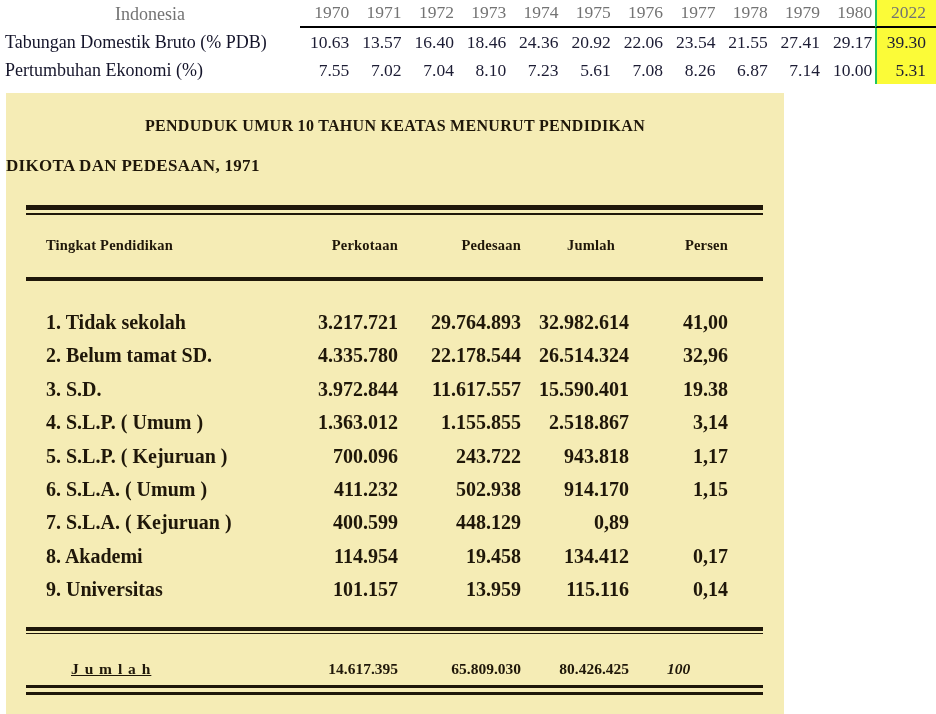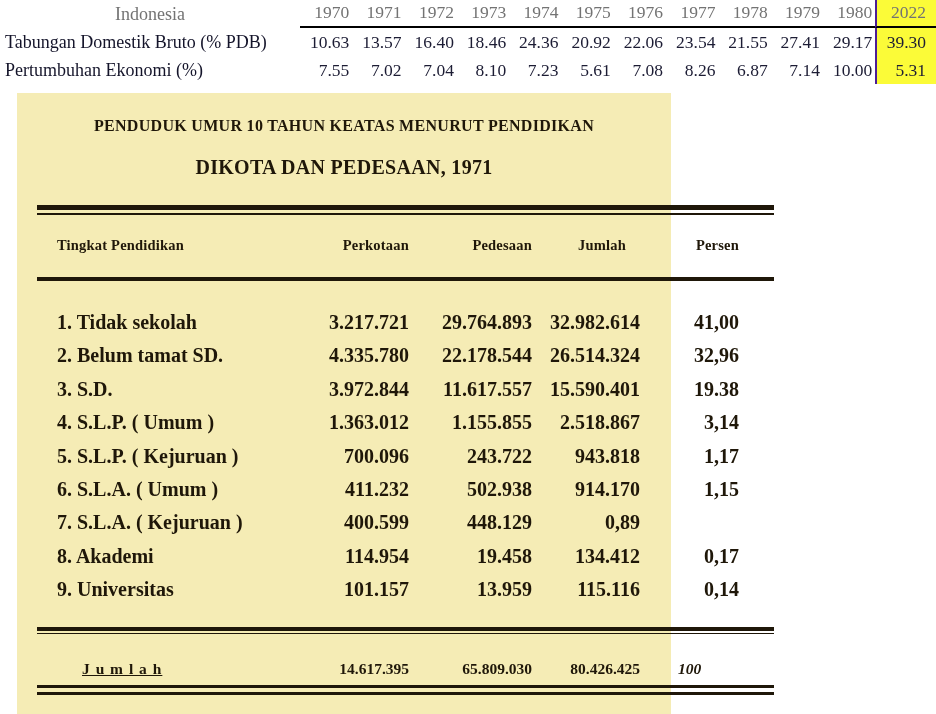--- a/index.html
+++ b/index.html
@@ -12,31 +12,31 @@
   .top-table{
     position:absolute;top:0;left:0;width:936px;
     display:grid;grid-template-columns:300px repeat(11,52.3px) 1fr;
   }
   .cell{height:28px;line-height:28px;box-sizing:border-box;white-space:nowrap;overflow:visible;}
   .num{text-align:right;padding-right:3px;font-size:17.5px;color:var(--num-ink,#1c1c34);}
   .lbl{text-align:left;padding-left:5px;font-size:18px;color:#14142a;}
   .hd{font-weight:normal;color:#737373;}
   .ctr{text-align:center;padding-left:0;}
   .u{border-bottom:2.5px solid #000;line-height:25px;}
-  .hl{background:var(--hl,#fbfb38);border-left:2px solid #4c1d95;padding-right:10px;}
+  .hl{background:var(--hl,#fbfb38);border-left:2px solid #22c55e;padding-right:10px;}
   
   .panel{
-    position:absolute;left:17px;top:93px;width:654px;height:621px;
+    position:absolute;left:6px;top:93px;width:778px;height:621px;
     background:var(--paper,#f5ecb5);
     color:var(--ink,#1f1709);font-weight:bold;
   }
   .scan-title{position:absolute;top:24px;left:0;width:100%;text-align:center;
     font-size:16px;letter-spacing:.3px;}
-  .scan-subtitle{position:absolute;top:63px;left:0;width:100%;text-align:center;
-    font-size:20px;letter-spacing:.3px;}
+  .scan-subtitle{position:absolute;top:63px;left:0;width:100%;
+    font-size:17px;letter-spacing:.3px;}
   .rule{position:absolute;left:20px;width:737px;border-color:var(--ink,#1f1709);}
   .rule-head{top:112px;height:3px;border-top:5px solid;border-bottom:2px solid;border-top-color:var(--ink);border-bottom-color:var(--ink);}
   .rule-subhead{top:184px;height:0;border-top:4px solid;border-top-color:var(--ink);}
   .rule-foot-top{top:534px;height:2px;border-top:4px solid;border-bottom:1px solid;border-top-color:var(--ink);border-bottom-color:var(--ink);}
   .rule-bottom{top:592px;height:4px;border-top:3px solid;border-bottom:3px solid;border-top-color:var(--ink);border-bottom-color:var(--ink);}
   .srow{display:grid;grid-template-columns:230px 122px 123px 108px 99px;padding-left:40px;}
   .scell{box-sizing:border-box;white-space:nowrap;text-align:right;}
   .slabel{text-align:left;}
   .scan-header{position:absolute;top:137px;left:0;width:100%;line-height:30px;font-size:14.5px;letter-spacing:.2px;}
   .scan-header .jumlah-h{padding-right:14px;}

